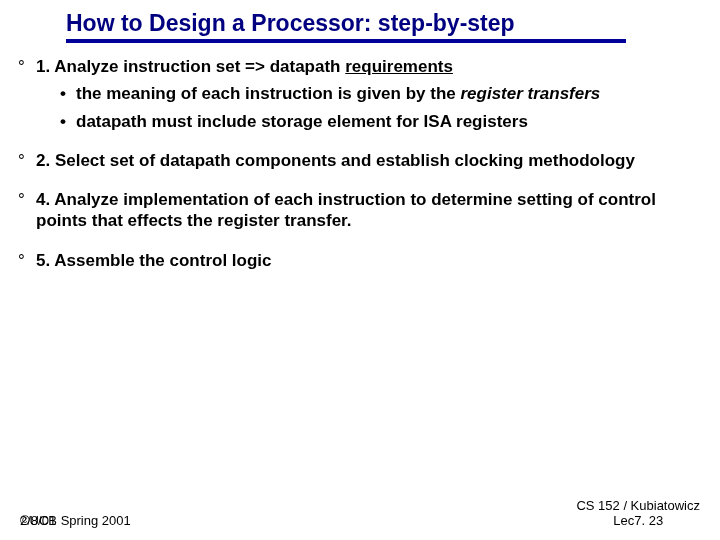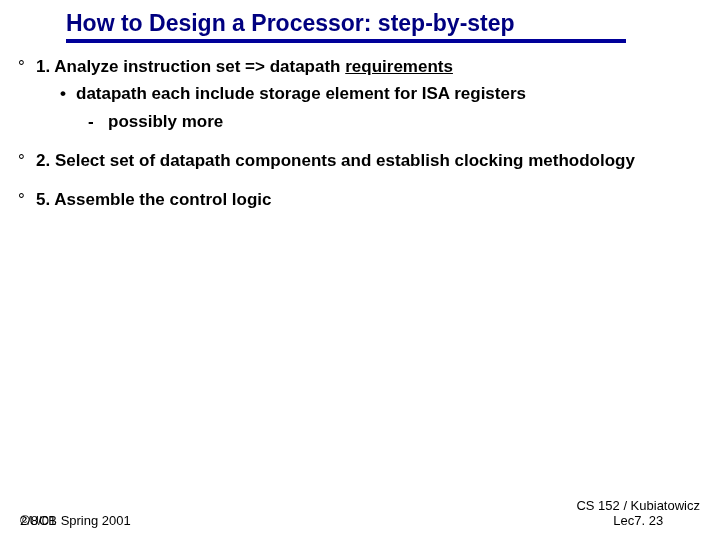--- a/index.html
+++ b/index.html
@@ -103,32 +103,35 @@
   <div class="title-wrap">
     <div class="title">How to Design a Processor: step-by-step</div>
     <div class="title-underline"></div>
   </div>
 
   <div class="content">
 
     <div class="deg-item">
       <span>1. Analyze instruction set =&gt; datapath </span><span class="underline">requirements</span>
       <div class="sub1">
-        <span>datapath each include storage element for ISA registers</span>
+        <span>the meaning of each instruction is given by the </span><span class="italic">register transfers</span>
       </div>
-      <div class="sub2">
-        <span>possibly more</span>
+      <div class="sub1">
+        <span>datapath must include storage element for ISA registers</span>
       </div>
     </div>
 
     <div class="deg-item">
       <span>2. Select set of datapath components and establish clocking methodology</span>
     </div>
 
 
+    <div class="deg-item">
+      <span>4. Analyze implementation of each instruction to determine setting of control points that effects the register transfer.</span>
+    </div>
 
     <div class="deg-item">
       <span>5. Assemble the control logic</span>
     </div>
 
   </div>
 
   <div class="footer">
     <div class="footer-left">2/8/01</div>
     <div class="footer-center">©UCB Spring 2001</div>

